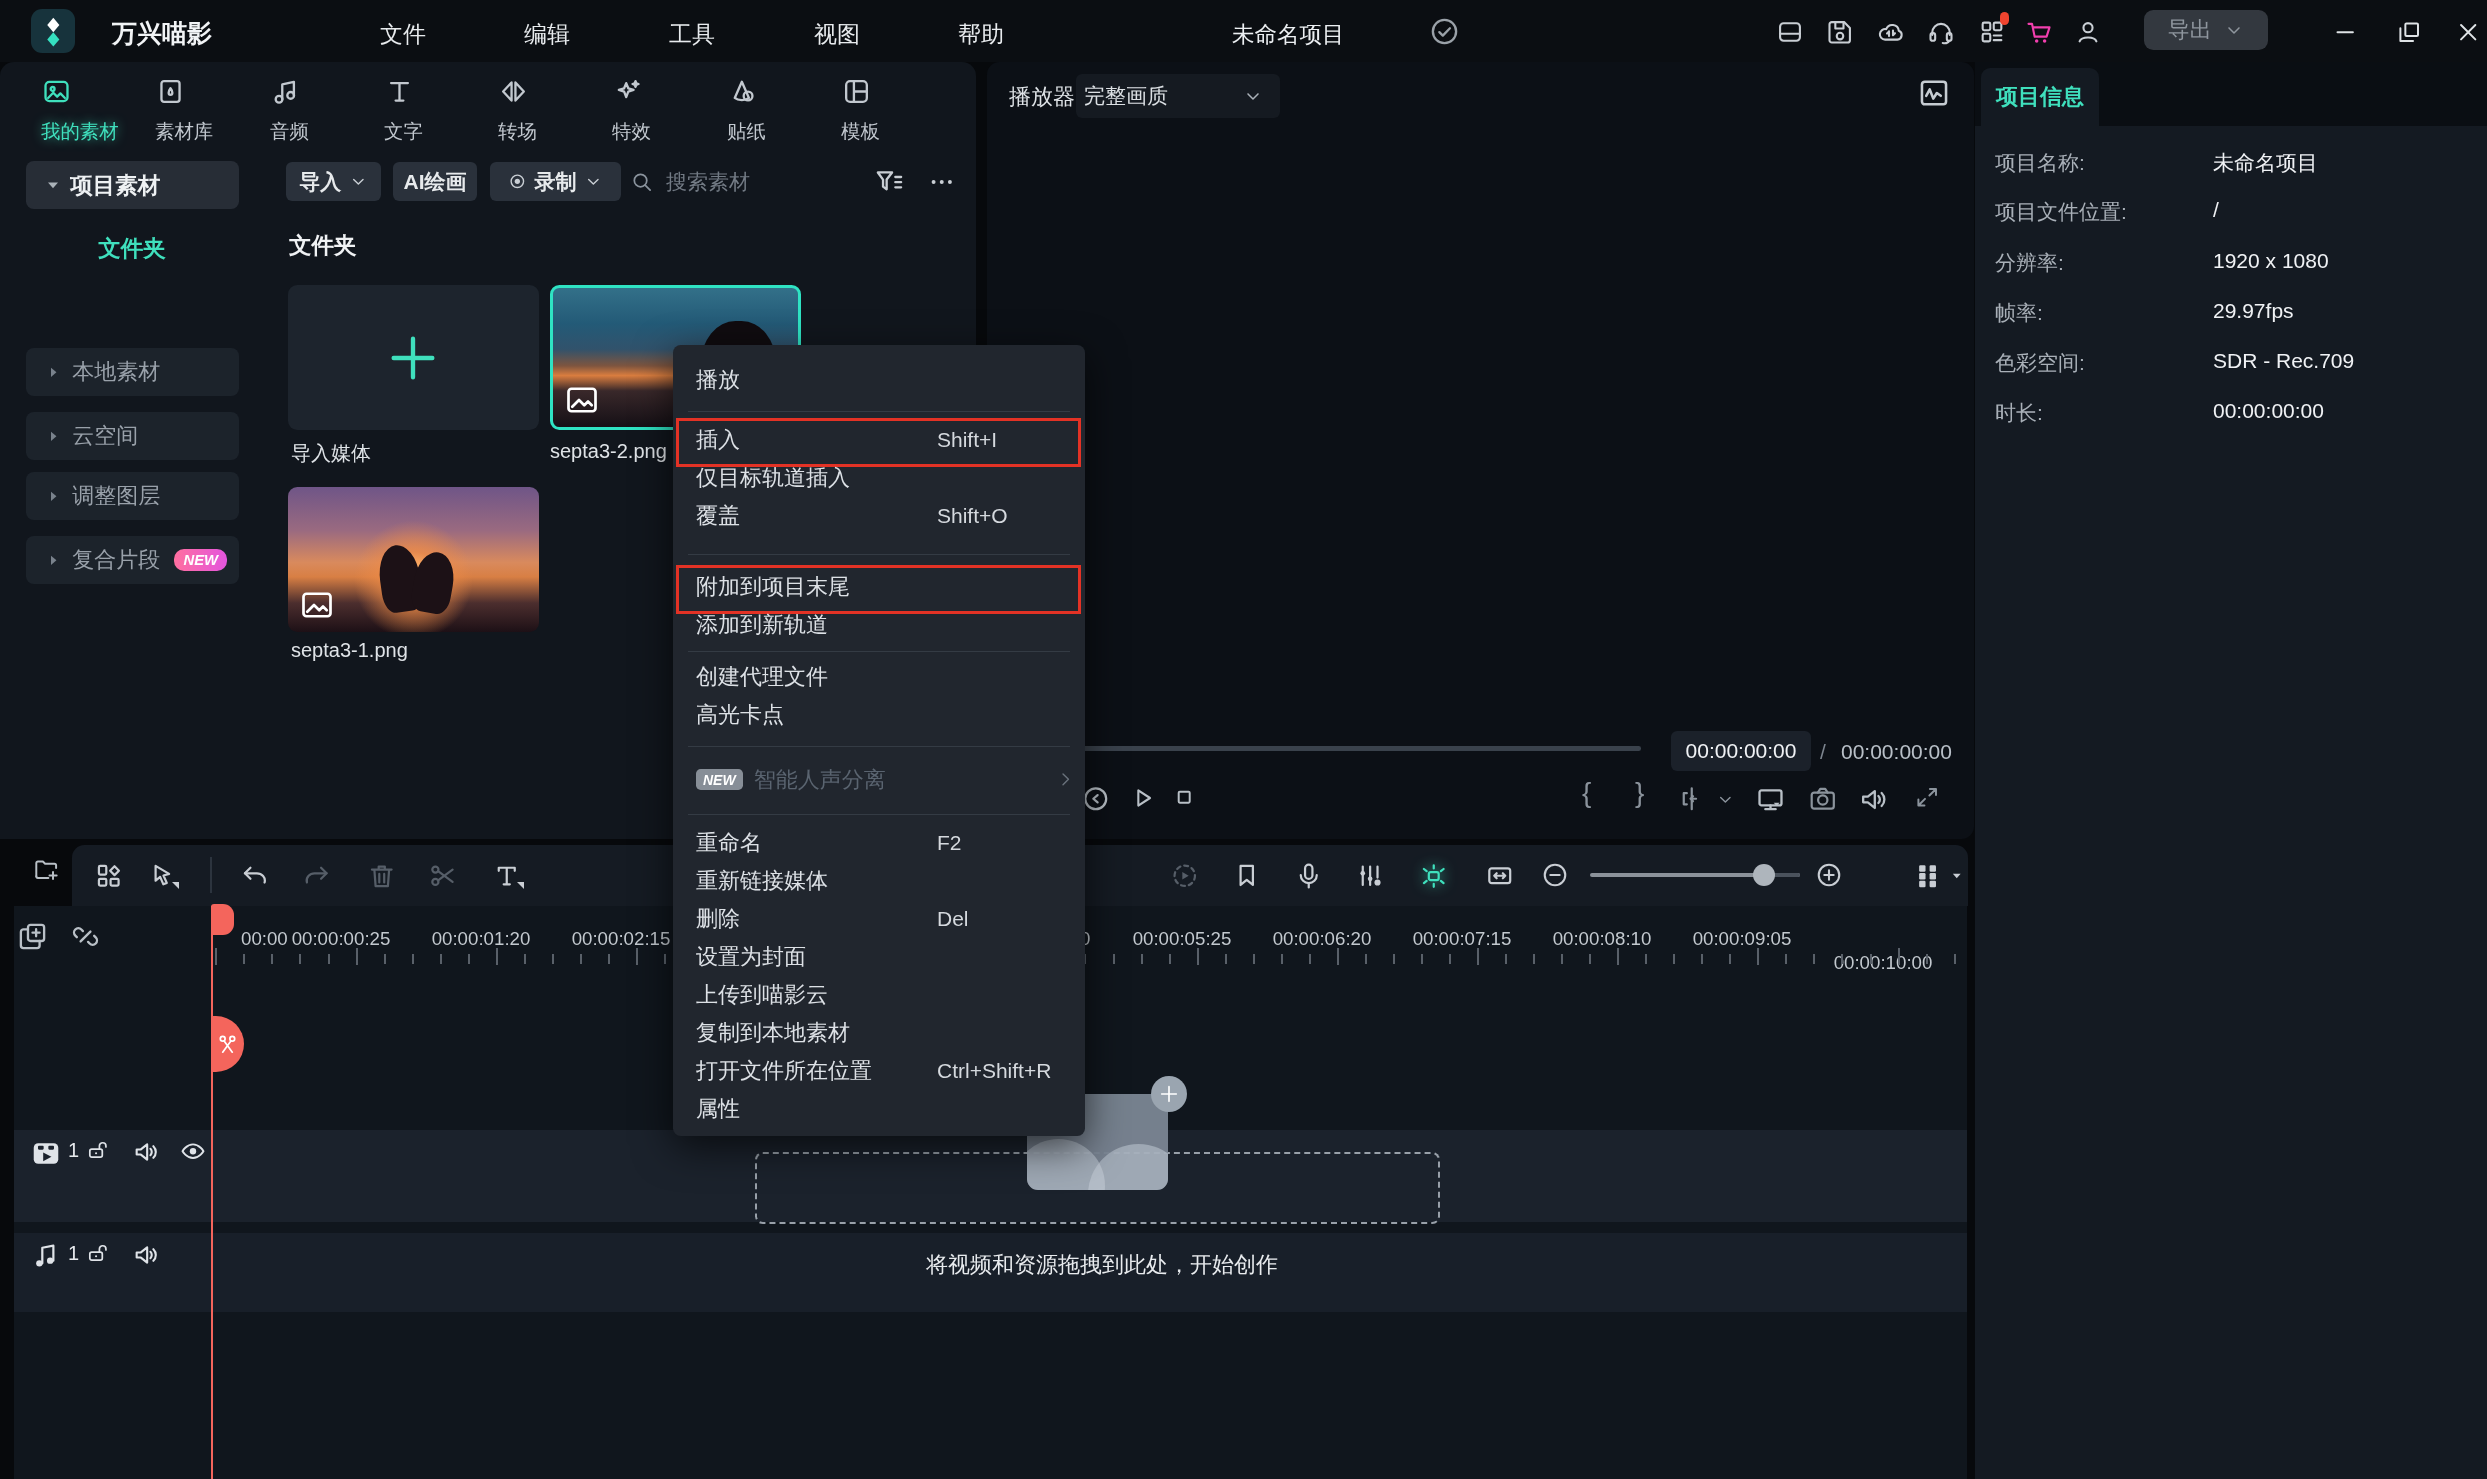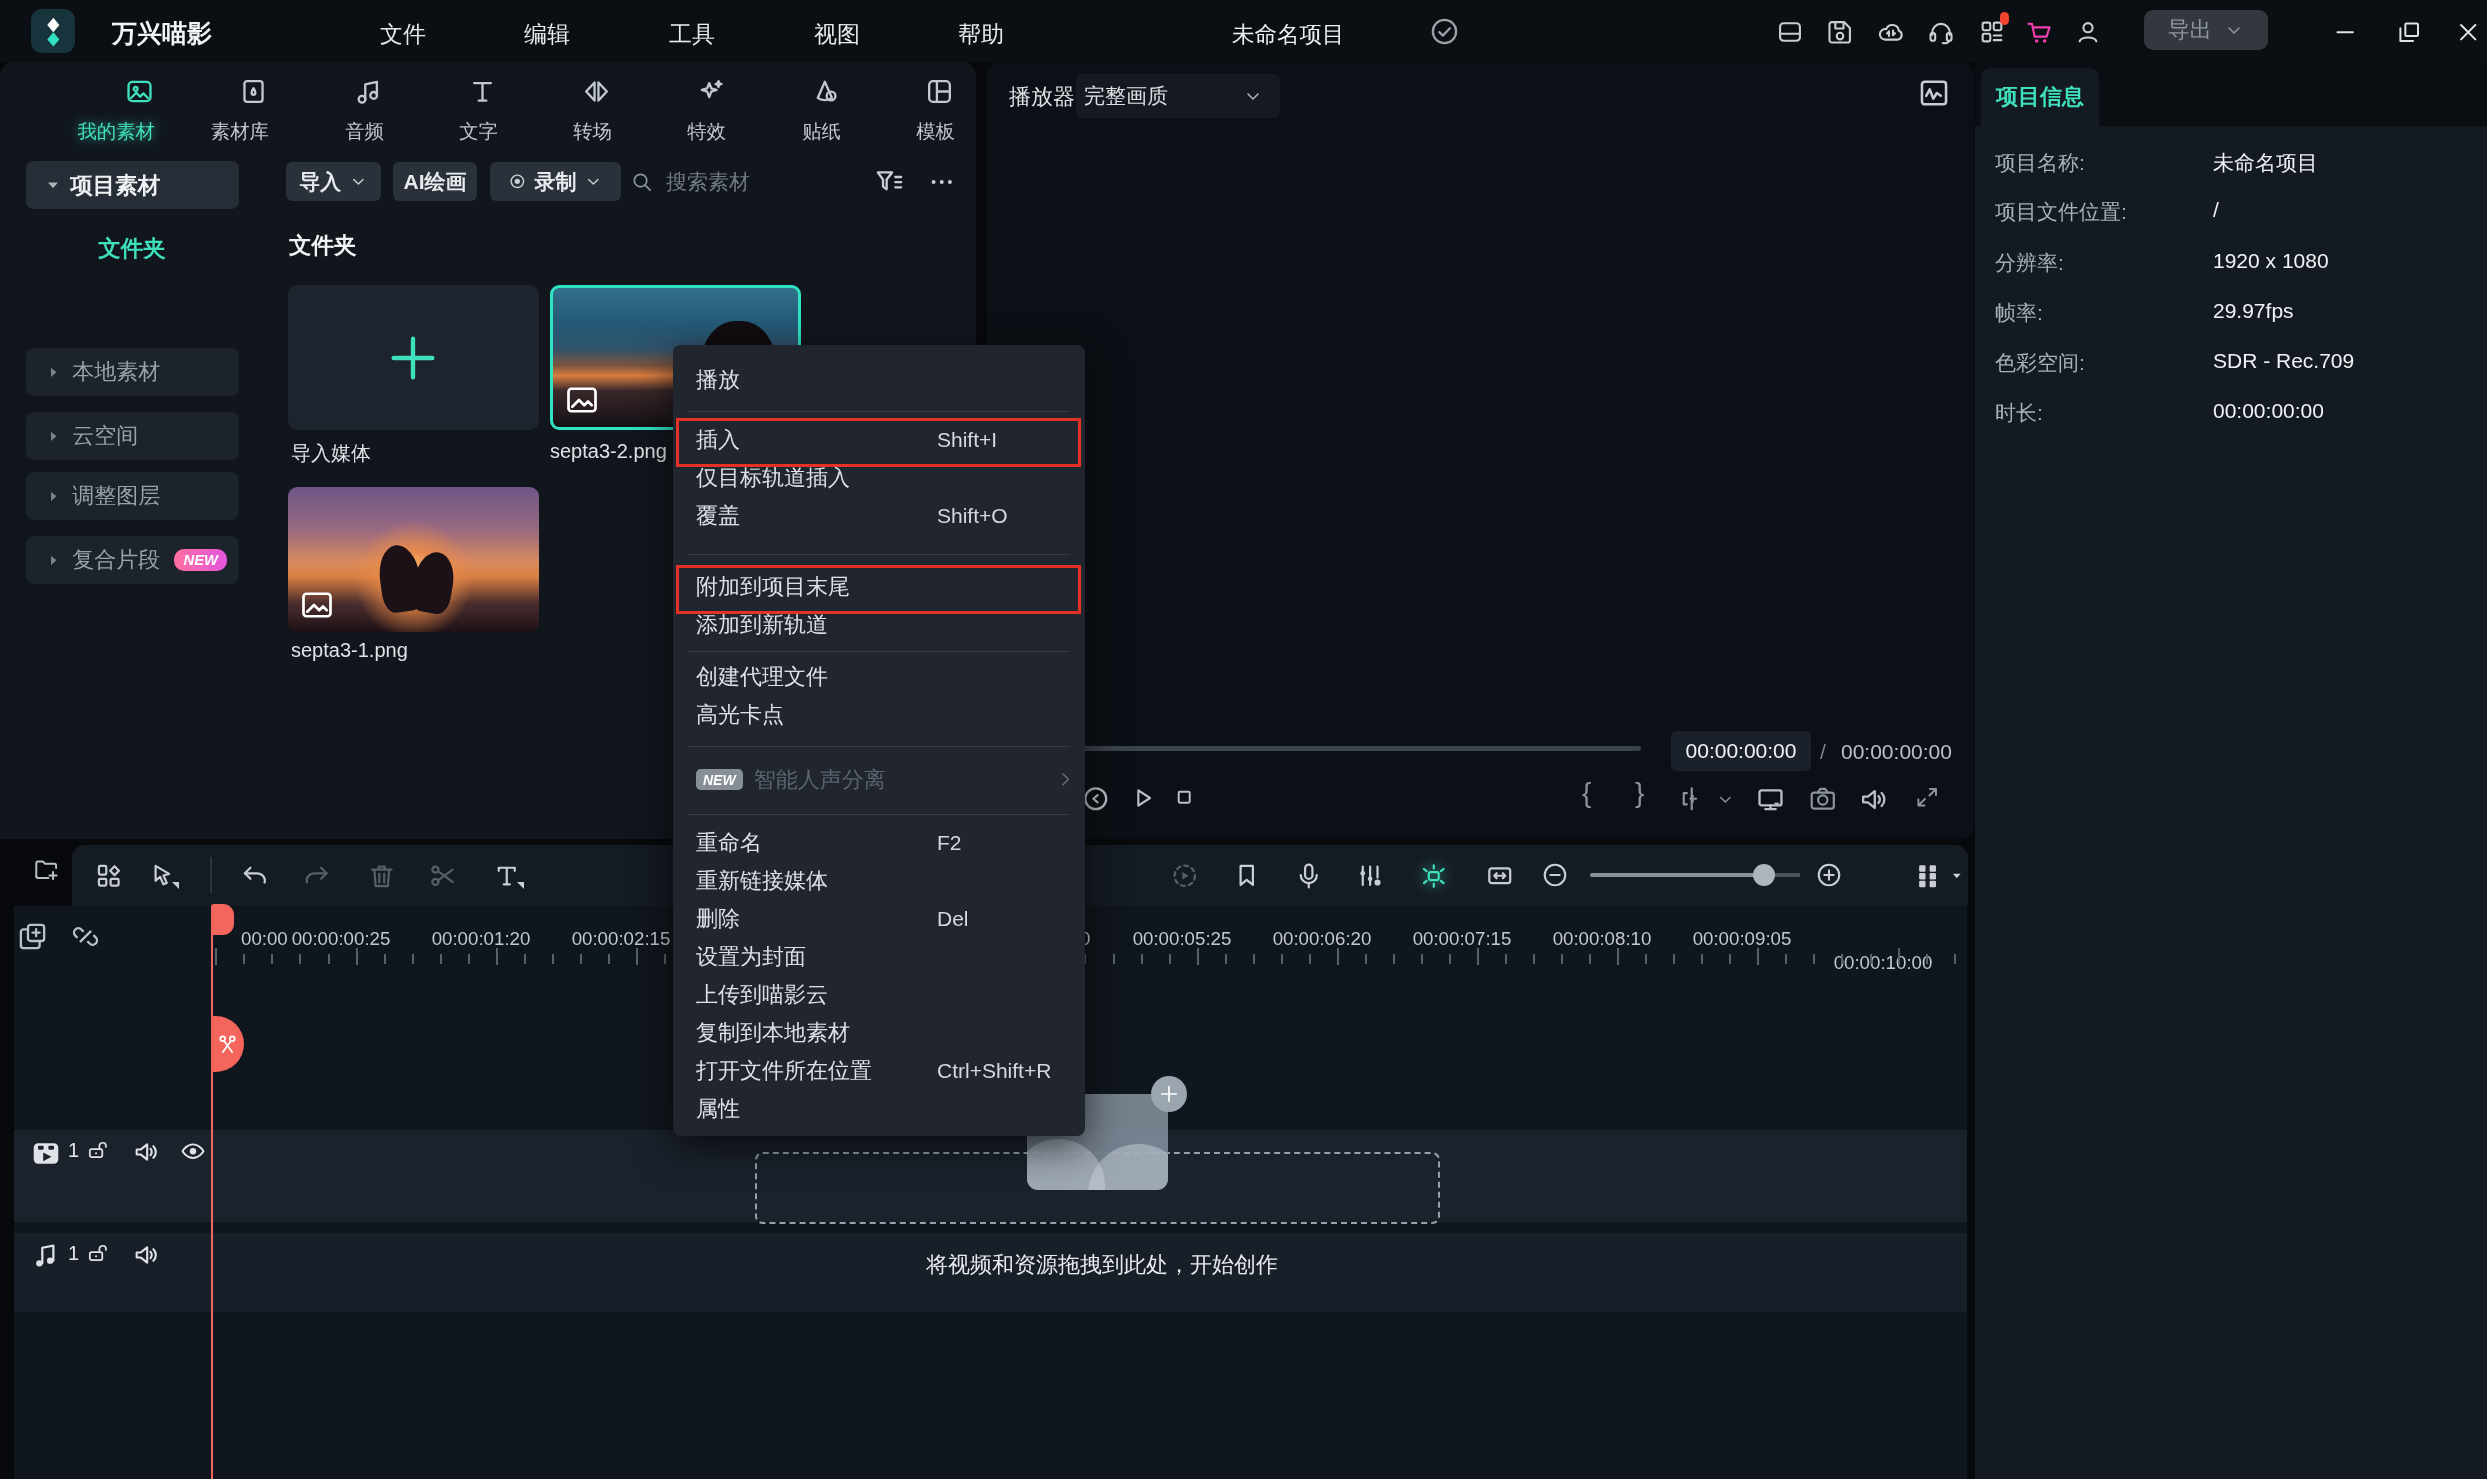--- a/index.html
+++ b/index.html
@@ -20,21 +20,21 @@
   .tbic{top:18px;width:28px;height:28px;color:#c9ced4;}
   #cart-icon{color:#f23fae;}
   #grid-dot{left:2000px;top:12.4px;width:9.3px;height:12.4px;background:#f0442f;border-radius:6.2px;}
   #export-btn{left:2144px;top:10px;width:124px;height:40px;background:rgba(118,127,137,0.38);border-radius:9.3px;
               display:flex;align-items:center;justify-content:center;gap:12.4px;}
   #export-btn span{font-size:22px;color:#8f969e;}
   #export-btn .ic{width:20px;height:20px;color:#8f969e;}
   .winctl{top:18.7px;width:26.4px;height:26.4px;color:#dfe3e6;}
   
   #media-panel{left:0;top:62px;width:976px;height:777px;background:#11161d;border-radius:14px 14px 0 0;}
-  .tab{top:14px;width:114px;transform:translateX(-50%);text-align:right;color:#c2c8cf;}
+  .tab{top:14px;width:114px;transform:translateX(-50%);text-align:left;color:#c2c8cf;}
   .tab .ic{width:31px;height:31px;margin:0 auto;}
   .tab .tlabel{display:block;font-size:19.4px;margin-top:7.8px;}
   .tab.active{color:var(--accent);text-shadow:0 0 11px rgba(63,224,189,.7);}
   #sidebar{left:15.5px;top:93px;width:253px;height:684px;}
   #proj-mat{left:10px;top:6.2px;width:213px;height:48px;background:#272d36;border-radius:7.8px;display:flex;align-items:center;}
   #proj-mat .car{width:20px;height:20px;color:#aab1b8;margin:0 7.8px 0 17px;}
   #proj-mat b{font-size:22.5px;color:#eef1f3;font-weight:700;}
   #folder-sel{left:0;top:78px;width:233px;text-align:center;font-size:22.5px;font-weight:700;color:var(--accent);}
   .side-item{left:10px;width:213px;height:48px;background:#1c232b;border-radius:7.8px;display:flex;align-items:center;}
   .side-item .car{width:18.7px;height:18.7px;color:#79828c;margin:0 9.3px 0 18.7px;}

